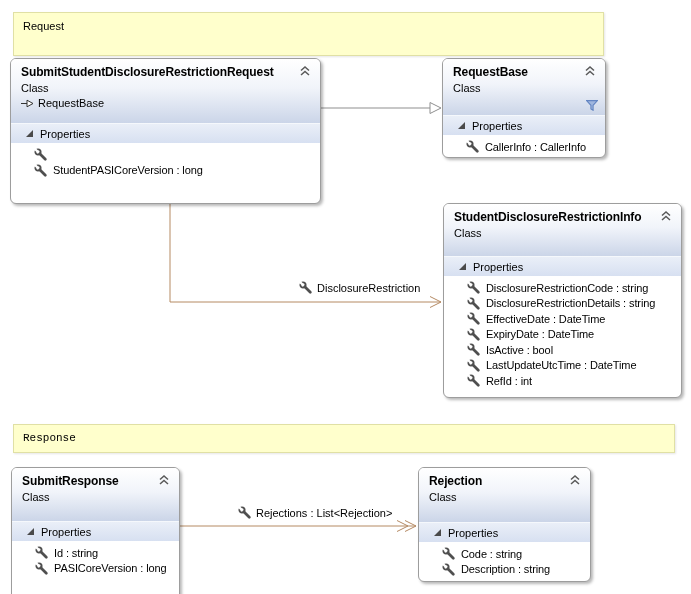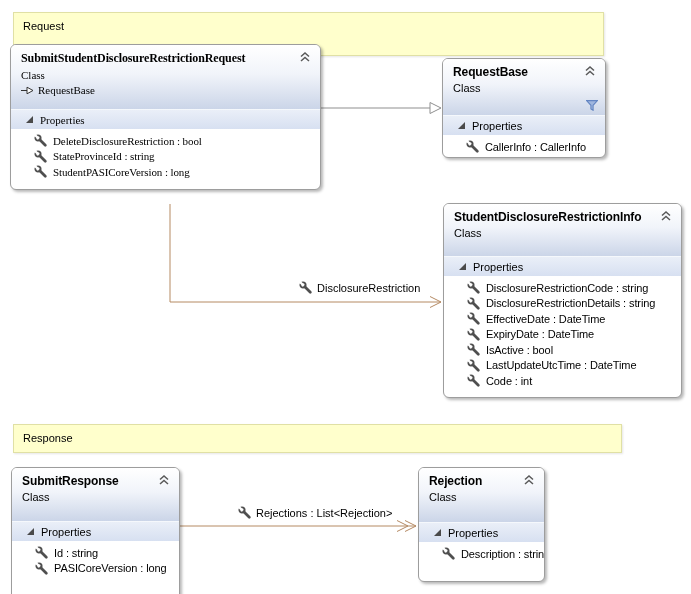--- a/index.html
+++ b/index.html
@@ -68,21 +68,21 @@
       <path d="M180 526 H416" stroke="#b58a63" stroke-width="1" fill="none"></path>
       <path d="M405 520.5 L416 526 L405 531.5" stroke="#b58a63" stroke-width="1" fill="none"></path>
       <path d="M397 520.5 L408 526 L397 531.5" stroke="#b58a63" stroke-width="1" fill="none"></path>
     </g>
   </svg>
 
   <div class="banner" style="left:13px;top:12px;width:591px;height:44px;">
     <span>Request</span>
   </div>
 
-  <div class="cb" style="left:10px;top:44px;width:311px;height:146px;font-family:Liberation Serif, serif;">
+  <div class="cb" style="left:10px;top:58px;width:311px;height:146px;">
     <div class="cb-header" style="height:64px;">
       <div class="cb-title">SubmitStudentDisclosureRestrictionRequest</div>
       <div class="cb-kind">Class</div>
       <div class="cb-inherits">
         <svg width="13" height="9" viewBox="0 0 13 9">
           <line x1="0" y1="4.5" x2="6" y2="4.5" stroke="#333" stroke-width="1.1"></line>
           <polygon points="6,1.2 12,4.5 6,7.8" fill="#fff" stroke="#333" stroke-width="1"></polygon>
         </svg>
         <span>RequestBase</span>
       </div>
@@ -97,29 +97,20 @@
       <span class="expander"></span>
       <span>Properties</span>
     </div>
     <div class="cb-rows">
       <div class="m-row">
         <svg width="13" height="13" viewBox="0 0 13 13">
             <circle cx="4" cy="4" r="2.6" fill="none" stroke="#4f4f4f" stroke-width="1.9"></circle>
             <path d="M1 1 L4 4" stroke="#fff" stroke-width="2.4"></path>
             <path d="M5.8 5.8 L11.3 11.3" stroke="#4f4f4f" stroke-width="2.7" stroke-linecap="round"></path>
           </svg>
-        <span>DeleteDisclosureRestriction : bool</span>
-      </div>
-      <div class="m-row">
-        <svg width="13" height="13" viewBox="0 0 13 13">
-            <circle cx="4" cy="4" r="2.6" fill="none" stroke="#4f4f4f" stroke-width="1.9"></circle>
-            <path d="M1 1 L4 4" stroke="#fff" stroke-width="2.4"></path>
-            <path d="M5.8 5.8 L11.3 11.3" stroke="#4f4f4f" stroke-width="2.7" stroke-linecap="round"></path>
-          </svg>
-        <span>StateProvinceId : string</span>
       </div>
       <div class="m-row">
         <svg width="13" height="13" viewBox="0 0 13 13">
             <circle cx="4" cy="4" r="2.6" fill="none" stroke="#4f4f4f" stroke-width="1.9"></circle>
             <path d="M1 1 L4 4" stroke="#fff" stroke-width="2.4"></path>
             <path d="M5.8 5.8 L11.3 11.3" stroke="#4f4f4f" stroke-width="2.7" stroke-linecap="round"></path>
           </svg>
         <span>StudentPASICoreVersion : long</span>
       </div>
     </div>
@@ -220,35 +211,35 @@
             <path d="M5.8 5.8 L11.3 11.3" stroke="#4f4f4f" stroke-width="2.7" stroke-linecap="round"></path>
           </svg>
         <span>LastUpdateUtcTime : DateTime</span>
       </div>
       <div class="m-row">
         <svg width="13" height="13" viewBox="0 0 13 13">
             <circle cx="4" cy="4" r="2.6" fill="none" stroke="#4f4f4f" stroke-width="1.9"></circle>
             <path d="M1 1 L4 4" stroke="#fff" stroke-width="2.4"></path>
             <path d="M5.8 5.8 L11.3 11.3" stroke="#4f4f4f" stroke-width="2.7" stroke-linecap="round"></path>
           </svg>
-        <span>Code : int</span>
+        <span>RefId : int</span>
       </div>
     </div>
   </div>
 
   <div class="assoc-label" style="left:299px;top:280px;height:15px;">
     <svg width="13" height="13" viewBox="0 0 13 13">
         <circle cx="4" cy="4" r="2.6" fill="none" stroke="#4f4f4f" stroke-width="1.9"></circle>
         <path d="M1 1 L4 4" stroke="#fff" stroke-width="2.4"></path>
         <path d="M5.8 5.8 L11.3 11.3" stroke="#4f4f4f" stroke-width="2.7" stroke-linecap="round"></path>
       </svg>
     <span>DisclosureRestriction</span>
   </div>
 
-  <div class="banner" style="left:13px;top:424px;width:609px;height:29px;">
+  <div class="banner" style="left:13px;top:424px;width:662px;height:29px;font-family:Liberation Mono, monospace;">
     <span>Response</span>
   </div>
 
   <div class="cb" style="left:11px;top:467px;width:169px;height:140px;">
     <div class="cb-header" style="height:53px;">
       <div class="cb-title">SubmitResponse</div>
       <div class="cb-kind">Class</div>
       <span class="cb-collapse">
         <svg width="12" height="10" viewBox="0 0 11 10" fill="none" stroke="#5a5a5a" stroke-width="1.5">
           <path d="M1.5 4.5 L5.5 1 L9.5 4.5"></path>
@@ -273,36 +264,44 @@
         <svg width="13" height="13" viewBox="0 0 13 13">
             <circle cx="4" cy="4" r="2.6" fill="none" stroke="#4f4f4f" stroke-width="1.9"></circle>
             <path d="M1 1 L4 4" stroke="#fff" stroke-width="2.4"></path>
             <path d="M5.8 5.8 L11.3 11.3" stroke="#4f4f4f" stroke-width="2.7" stroke-linecap="round"></path>
           </svg>
         <span>PASICoreVersion : long</span>
       </div>
     </div>
   </div>
 
-  <div class="cb" style="left:418px;top:467px;width:127px;height:115px;">
+  <div class="cb" style="left:418px;top:467px;width:173px;height:115px;">
     <div class="cb-header" style="height:54px;">
       <div class="cb-title">Rejection</div>
       <div class="cb-kind">Class</div>
       <span class="cb-collapse">
         <svg width="12" height="10" viewBox="0 0 11 10" fill="none" stroke="#5a5a5a" stroke-width="1.5">
           <path d="M1.5 4.5 L5.5 1 L9.5 4.5"></path>
             <path d="M1.5 9 L5.5 5.5 L9.5 9"></path>
         </svg>
       </span>
     </div>
     <div class="cb-props">
       <span class="expander"></span>
       <span>Properties</span>
     </div>
     <div class="cb-rows">
+      <div class="m-row">
+        <svg width="13" height="13" viewBox="0 0 13 13">
+            <circle cx="4" cy="4" r="2.6" fill="none" stroke="#4f4f4f" stroke-width="1.9"></circle>
+            <path d="M1 1 L4 4" stroke="#fff" stroke-width="2.4"></path>
+            <path d="M5.8 5.8 L11.3 11.3" stroke="#4f4f4f" stroke-width="2.7" stroke-linecap="round"></path>
+          </svg>
+        <span>Code : string</span>
+      </div>
       <div class="m-row">
         <svg width="13" height="13" viewBox="0 0 13 13">
             <circle cx="4" cy="4" r="2.6" fill="none" stroke="#4f4f4f" stroke-width="1.9"></circle>
             <path d="M1 1 L4 4" stroke="#fff" stroke-width="2.4"></path>
             <path d="M5.8 5.8 L11.3 11.3" stroke="#4f4f4f" stroke-width="2.7" stroke-linecap="round"></path>
           </svg>
         <span>Description : string</span>
       </div>
     </div>
   </div>

